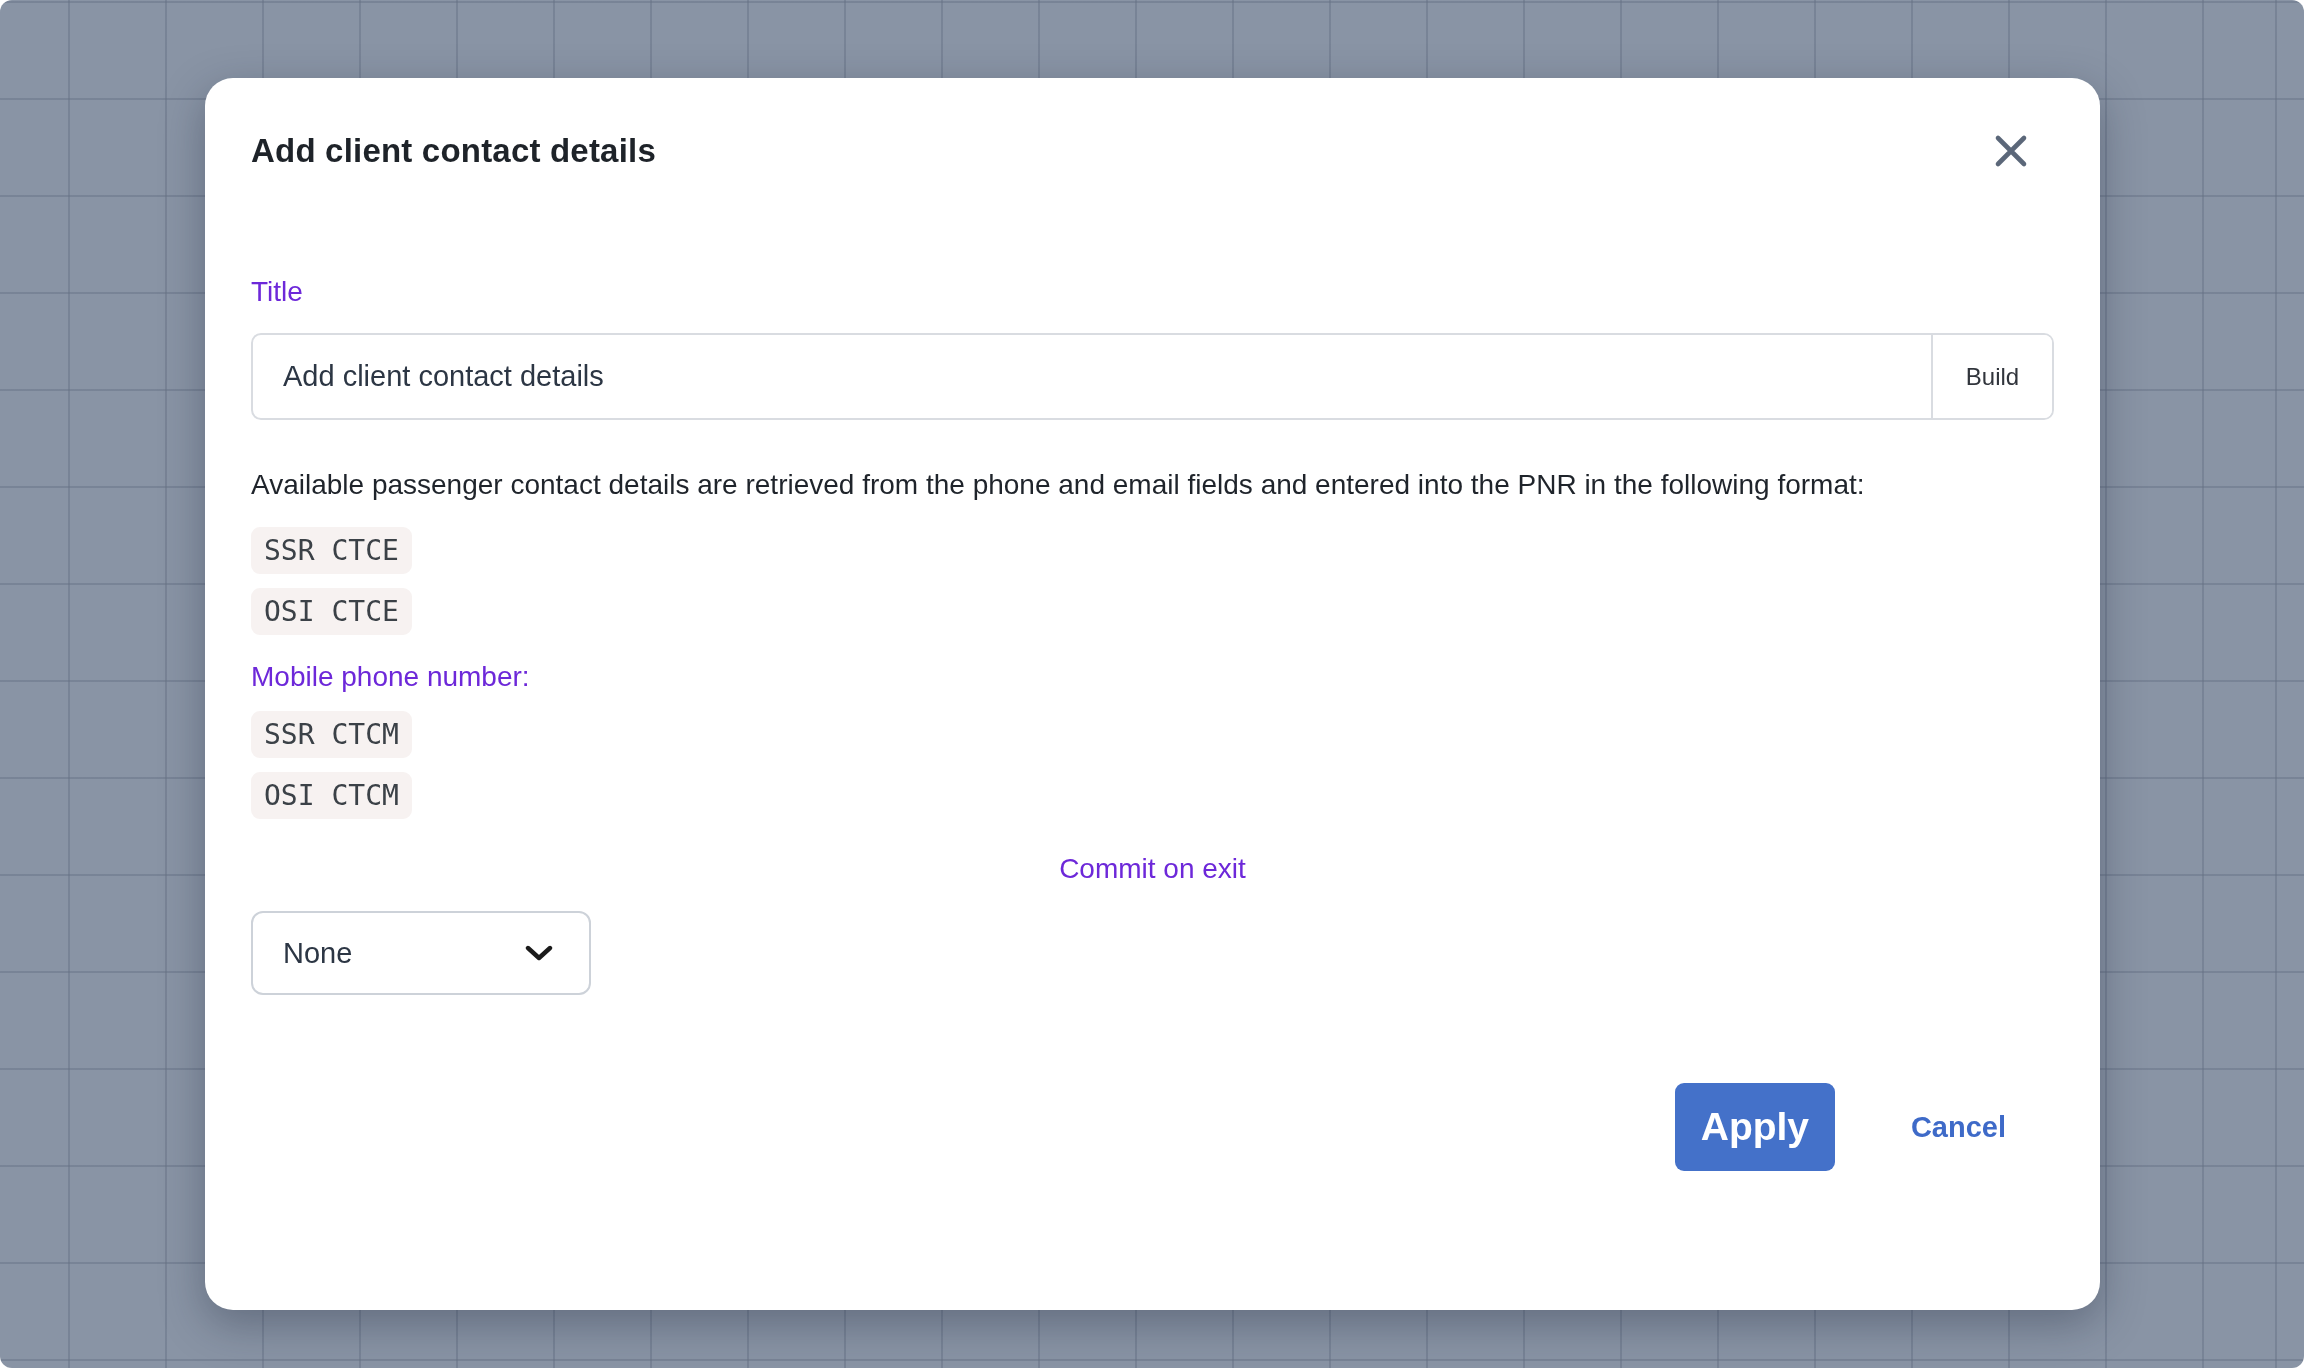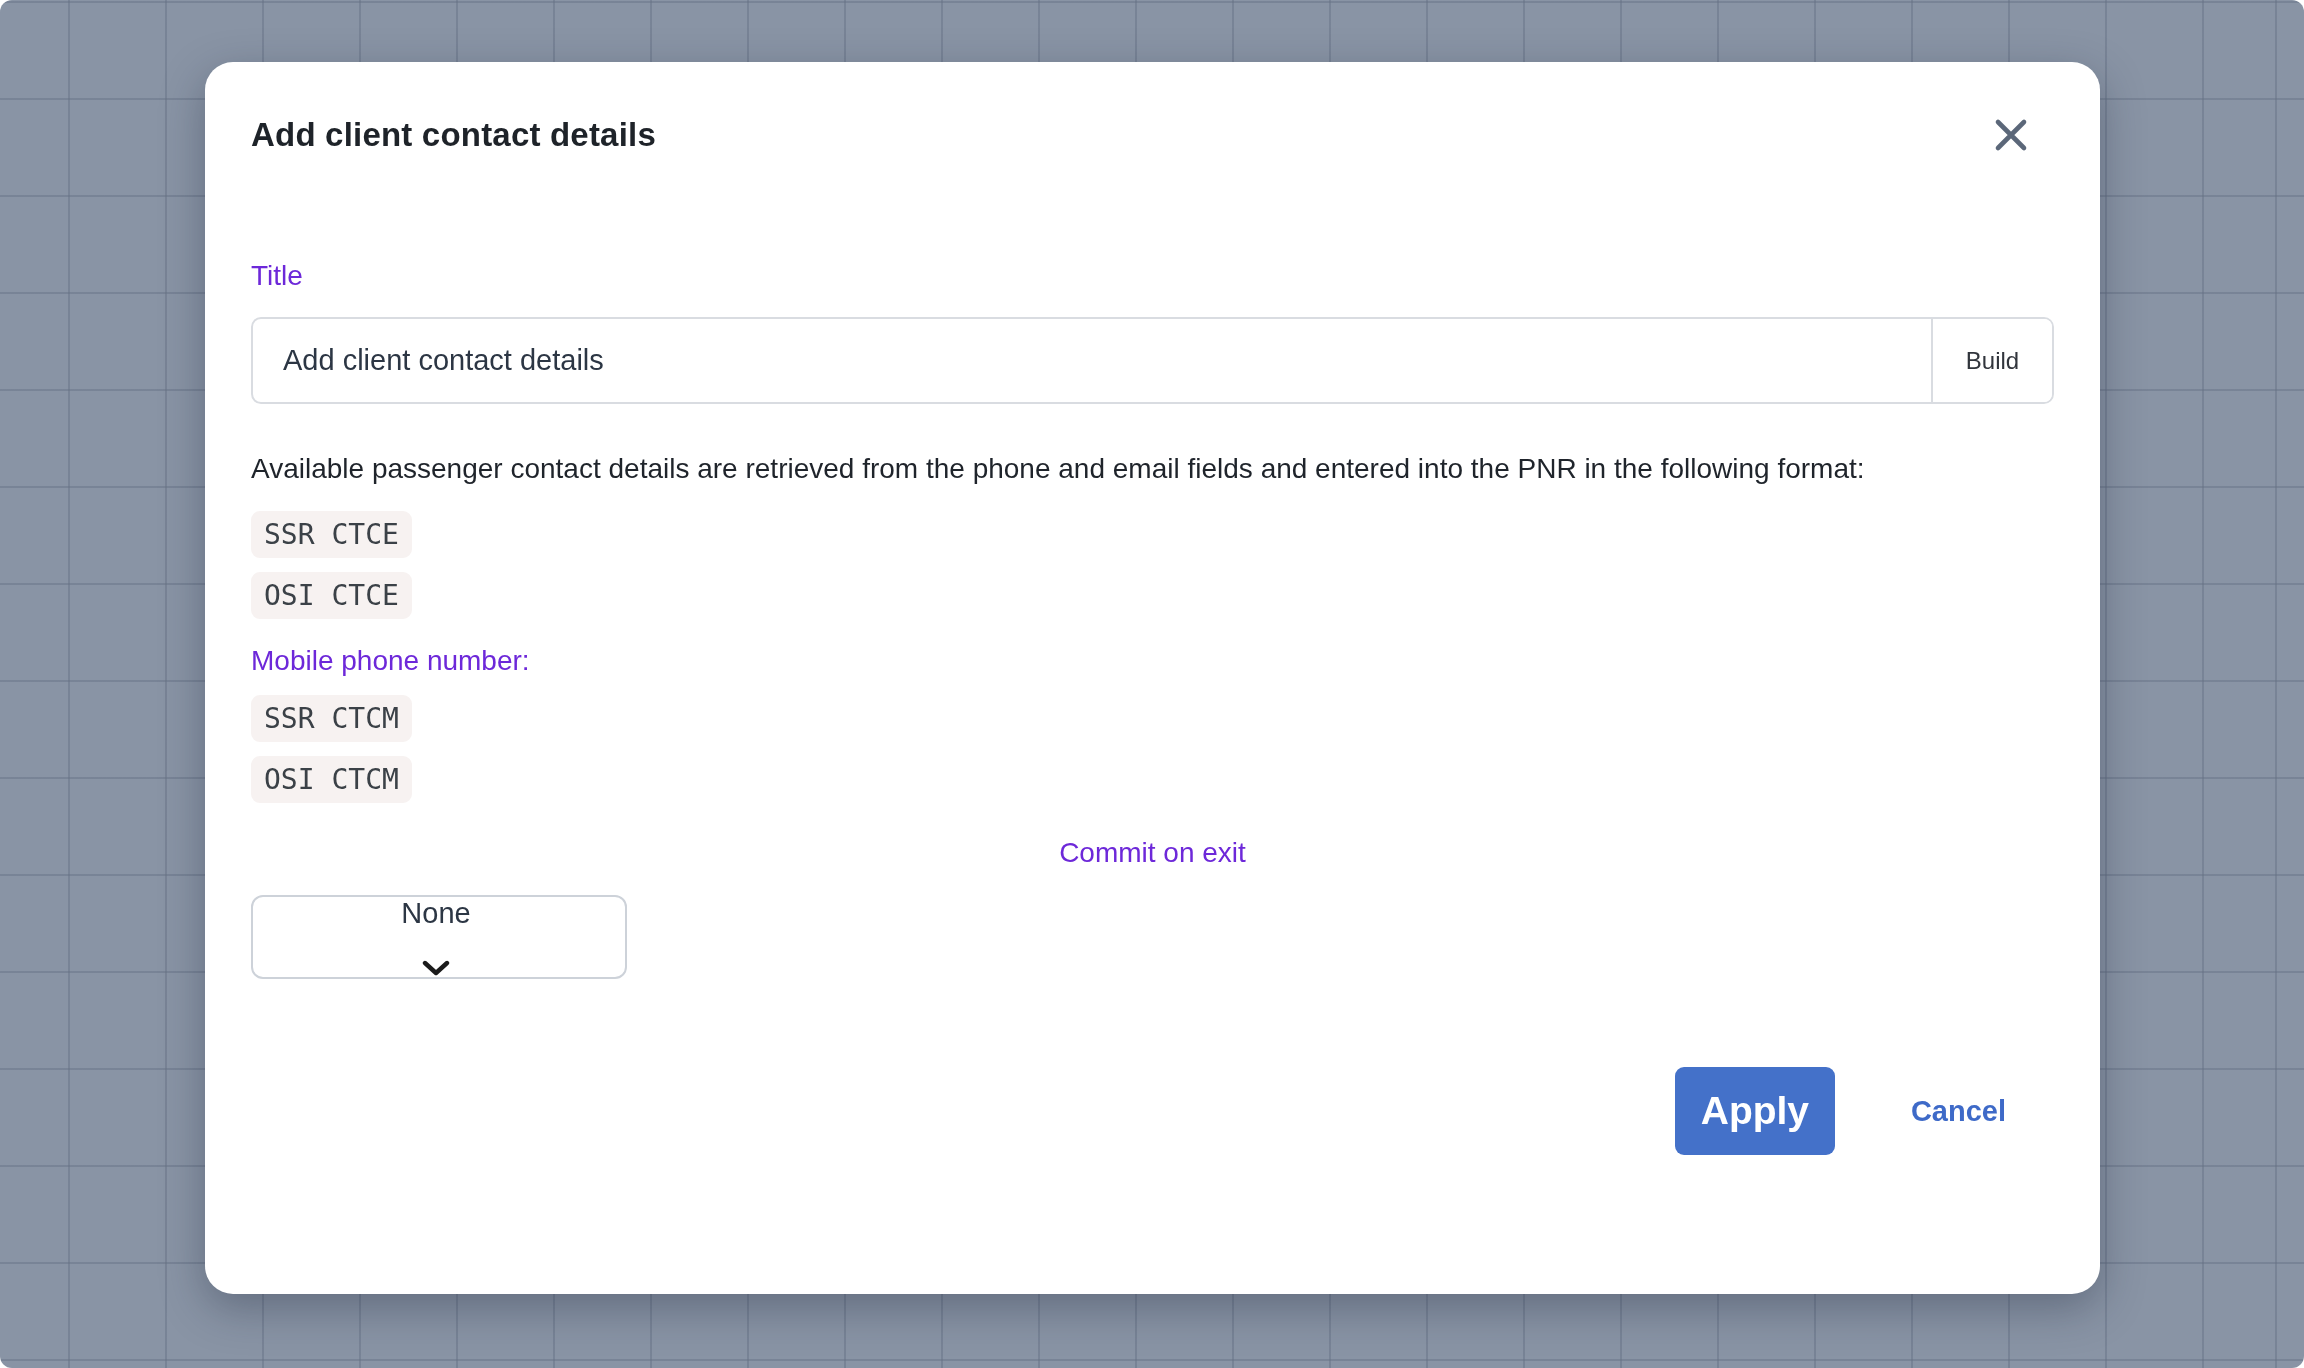--- a/index.html
+++ b/index.html
@@ -18,21 +18,21 @@
     background-image:
       repeating-linear-gradient(to right, rgba(100,112,131,0.45) 0 2px, transparent 2px 97px),
       repeating-linear-gradient(to bottom, rgba(100,112,131,0.45) 0 2px, transparent 2px 97px);
     background-position: -29px 1px;
     border-radius: 12px;
   }
 
   
   .modal {
     position: absolute;
-    left: 205px; top: 62px;
+    left: 205px; top: 78px;
     width: 1895px; height: 1232px;
     background: #ffffff;
     border-radius: 28px;
     box-shadow: 0 14px 44px rgba(25,35,55,0.35);
     padding: 0 46px;
   }
 
   .modal-header {
     display: flex; align-items: center; justify-content: space-between;
     margin-top: 50px; height: 46px;
@@ -88,25 +88,25 @@
     font-family: "DejaVu Sans Mono", "Liberation Mono", monospace;
     font-size: 28px; color: #3b4147;
     white-space: nowrap;
   }
   .chip-tight { margin-top: 14px; }
 
   .label-commit { margin-top: 34px; text-align: center; }
 
   .select-box {
     margin-top: 26px;
-    width: 376px; height: 84px;
+    width: 340px; height: 84px;
     border: 2px solid #cdd2d9; border-radius: 12px;
     display: flex; align-items: center; justify-content: space-between;
     padding: 0 36px 0 30px;
-    cursor: pointer; background: #ffffff; flex-direction: column;
+    cursor: pointer; background: #ffffff;
   }
   .select-value { font-size: 29px; color: #2c3644; }
 
   .modal-footer {
     display: flex; align-items: center; justify-content: flex-end;
     margin-top: 88px;
   }
   .apply-btn {
     width: 160px; height: 88px;
     background: #4471c9; color: #ffffff;

